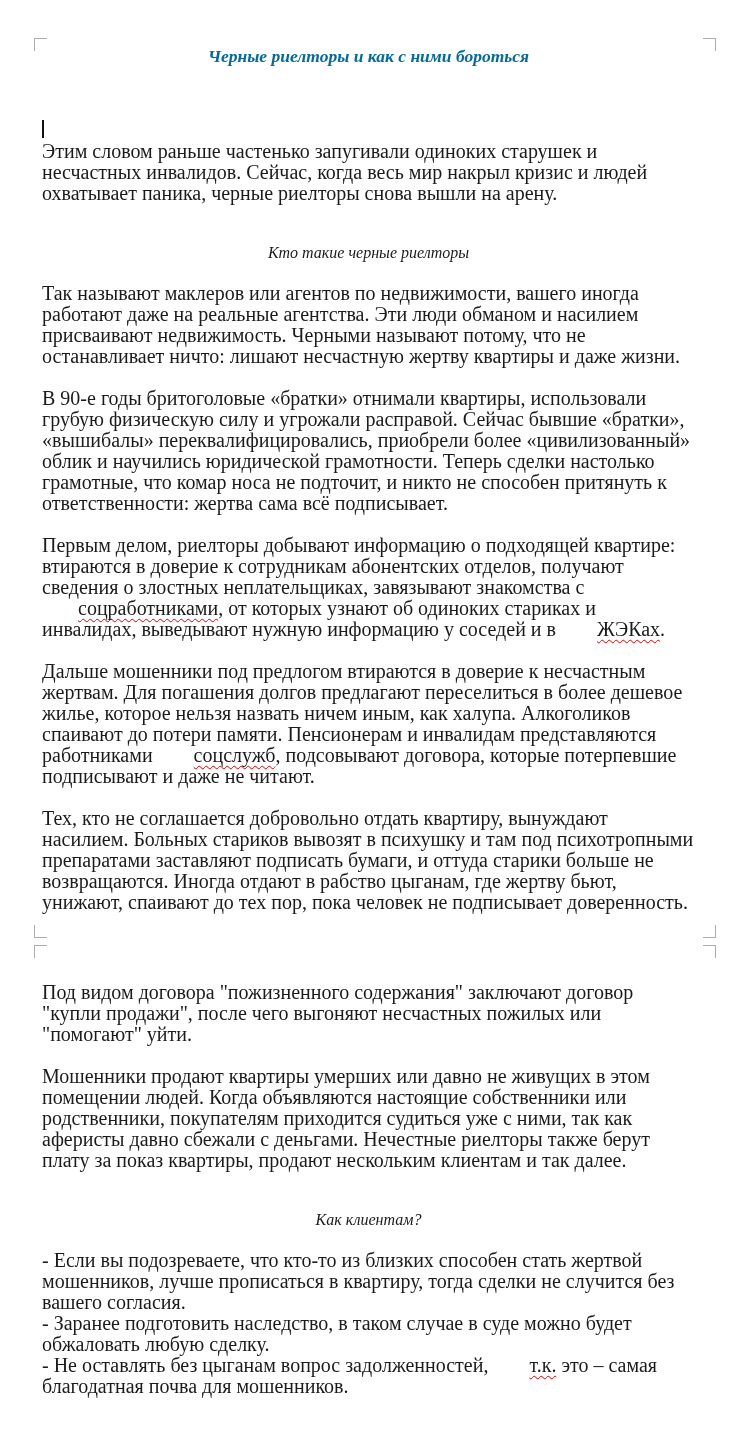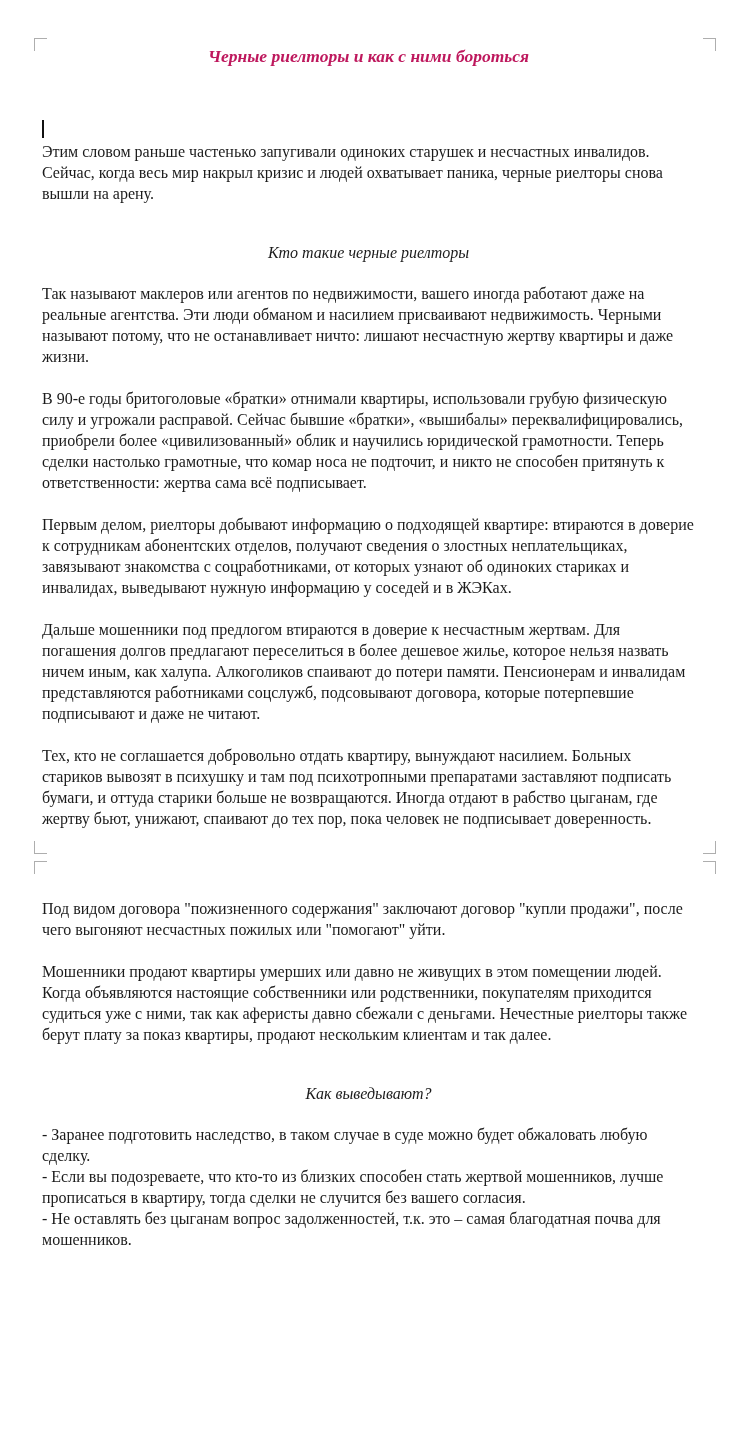--- a/index.html
+++ b/index.html
@@ -13,21 +13,21 @@
     color: #1b1b1b;
   }
   .doc {
     padding: 46px 38px 30px 42px;
   }
   .title {
     font-size: 17.5px;
     font-weight: bold;
     font-style: italic;
     text-align: center;
-    color: #be185d;
+    color: #0369a1;
   }
   .cursor-line {
     margin-top: 52px;
     height: 21px;
     position: relative;
   }
   .caret {
     position: absolute;
     left: 0;
     top: 1px;
@@ -35,32 +35,34 @@
     height: 18px;
     background: #111;
   }
   .heading {
     font-style: italic;
     font-size: 16px;
     margin: 40px 0 21px 0;
     text-align: center;
   }
   .para {
-    font-size: 16px;
+    font-size: 20px;
     line-height: 21px;
     margin: 21px 0 0 0;
   }
   .cursor-line + .para { margin-top: 1px; }
   .para.list { margin-top: 0; }
   .misspelled {
+    text-decoration: underline;
     text-decoration-style: wavy;
     text-decoration-color: #e50000;
     text-decoration-thickness: 1px;
     text-underline-offset: 3px;
     text-decoration-skip-ink: none;
+    margin-left: 36px;
   }
   
   .corner, .c {
     position: absolute;
     width: 12px;
     height: 12px;
     pointer-events: none;
   }
   .corner.tl { top: 38px; left: 34px;  border-top: 1px solid #aeaeae; border-left: 1px solid #aeaeae; }
   .corner.tr { top: 38px; right: 17px; border-top: 1px solid #aeaeae; border-right: 1px solid #aeaeae; }
@@ -93,18 +95,18 @@
       <p class="para"><span>Дальше мошенники под предлогом втираются в доверие к несчастным жертвам. Для погашения долгов предлагают переселиться в более дешевое жилье, которое нельзя назвать ничем иным, как халупа. Алкоголиков спаивают до потери памяти. Пенсионерам и инвалидам представляются работниками </span><span class="misspelled">соцслужб</span><span>, подсовывают договора, которые потерпевшие подписывают и даже не читают.</span></p>
       <p class="para"><span>Тех, кто не соглашается добровольно отдать квартиру, вынуждают насилием. Больных стариков вывозят в психушку и там под психотропными препаратами заставляют подписать бумаги, и оттуда старики больше не возвращаются. Иногда отдают в рабство цыганам, где жертву бьют, унижают, спаивают до тех пор, пока человек не подписывает доверенность.</span></p>
       <div class="page-break">
         <div class="c bl"></div>
         <div class="c br"></div>
         <div class="c tl2"></div>
         <div class="c tr2"></div>
       </div>
       <p class="para"><span>Под видом договора "пожизненного содержания" заключают договор "купли продажи", после чего выгоняют несчастных пожилых или "помогают" уйти.</span></p>
       <p class="para"><span>Мошенники продают квартиры умерших или давно не живущих в этом помещении людей. Когда объявляются настоящие собственники или родственники, покупателям приходится судиться уже с ними, так как аферисты давно сбежали с деньгами. Нечестные риелторы также берут плату за показ квартиры, продают нескольким клиентам и так далее.</span></p>
-      <div class="heading">Как выведывают?</div>
+      <div class="heading">Как клиентам?</div>
+      <p class="para list"><span>- Если вы подозреваете, что кто-то из близких способен стать жертвой мошенников, лучше прописаться в квартиру, тогда сделки не случится без вашего согласия.</span></p>
       <p class="para list"><span>- Заранее подготовить наследство, в таком случае в суде можно будет обжаловать любую сделку.</span></p>
-      <p class="para list"><span>- Если вы подозреваете, что кто-то из близких способен стать жертвой мошенников, лучше прописаться в квартиру, тогда сделки не случится без вашего согласия.</span></p>
       <p class="para list"><span>- Не оставлять без цыганам вопрос задолженностей, </span><span class="misspelled">т.к.</span><span> это – самая благодатная почва для мошенников.</span></p>
     </div>
 </div>
 
 </body></html>

